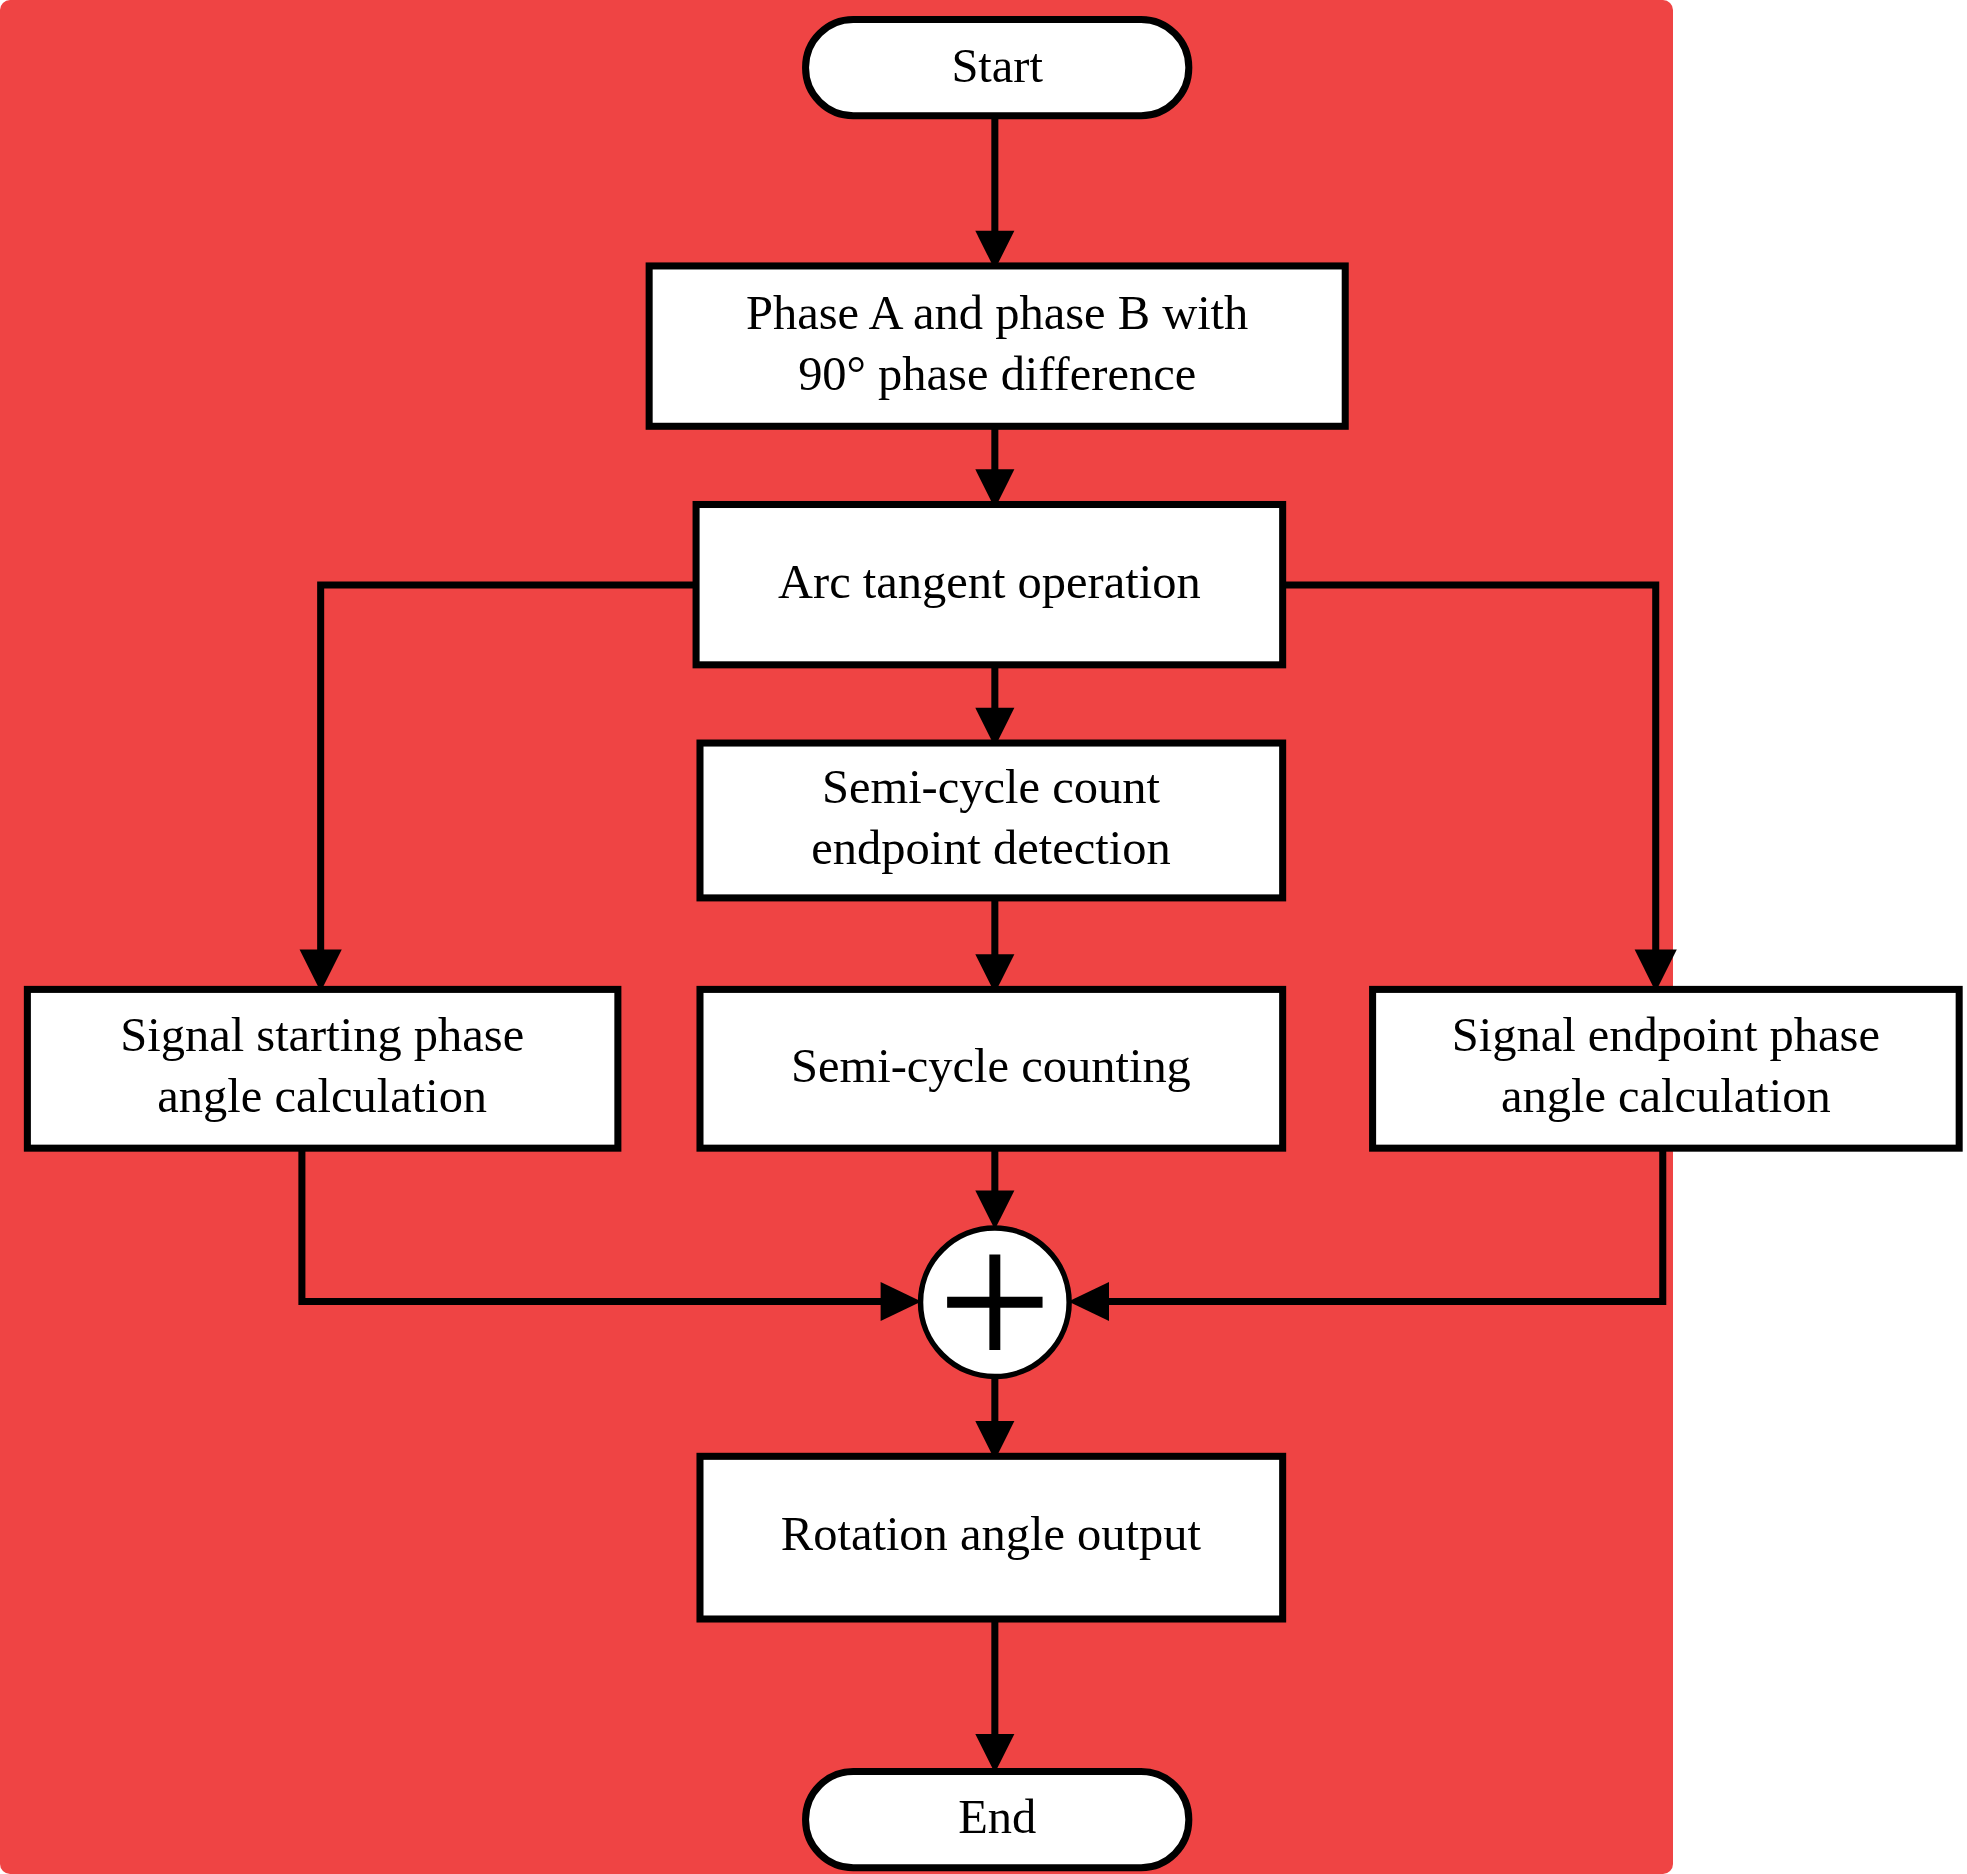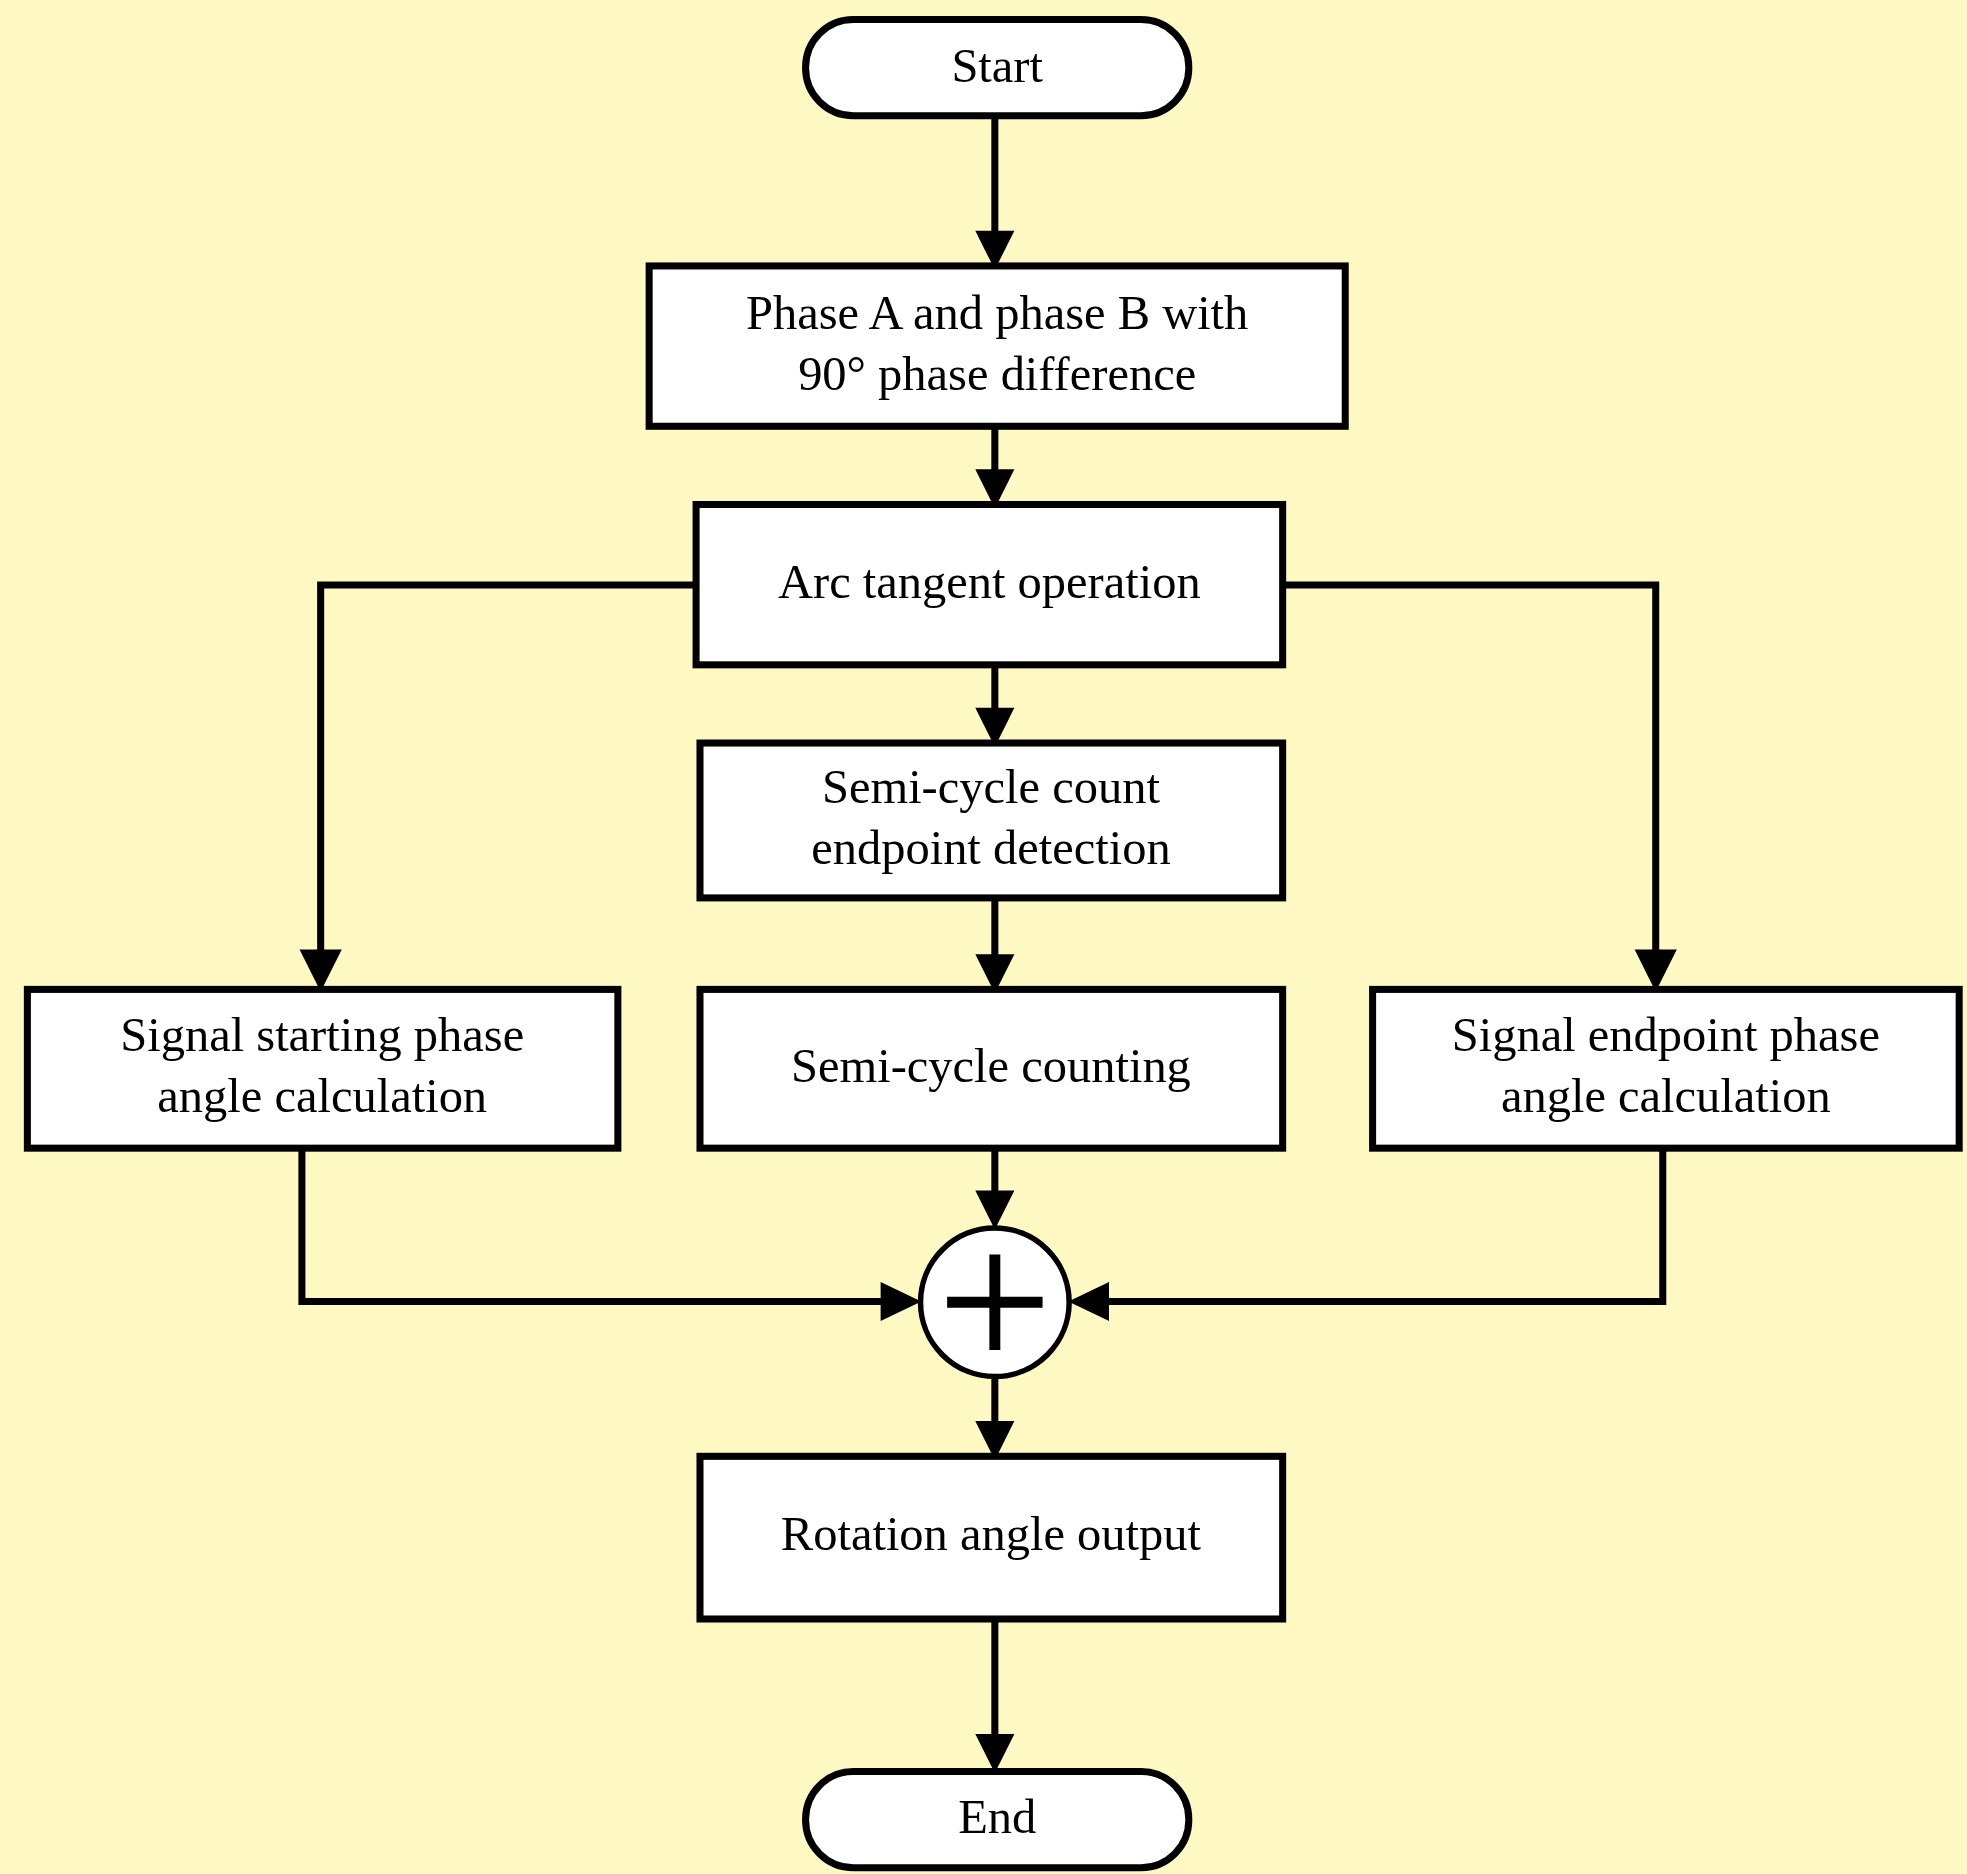--- a/index.html
+++ b/index.html
@@ -9,23 +9,24 @@
     background: #ffffff;
   }
   body {
     width: 1967px;
     height: 1874px;
     font-family: "Liberation Serif", "DejaVu Serif", serif;
     overflow: hidden;
   }
   #flow-root {
     position: relative;
-    width: 1967px;
+    width: 1673px;
     height: 1874px;
-    background: #fef9c3;
+    background: #ef4444;
+    border-radius: 10px;
   }
   svg#flow-svg {
     position: absolute;
     top: 0;
     left: 0;
     width: 1967px;
     height: 1874px;
     display: block;
   }
   .node-shape {

